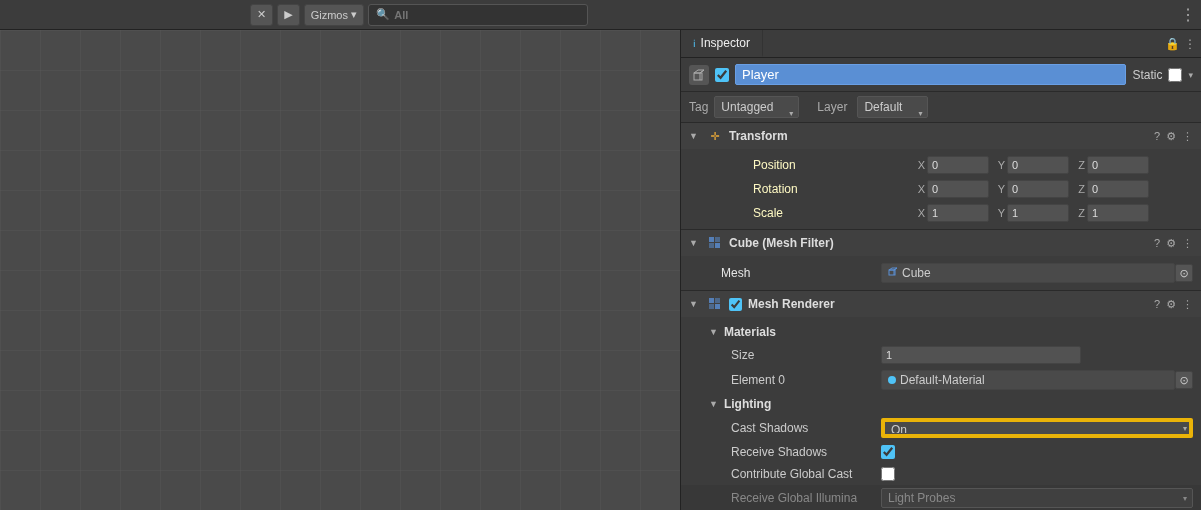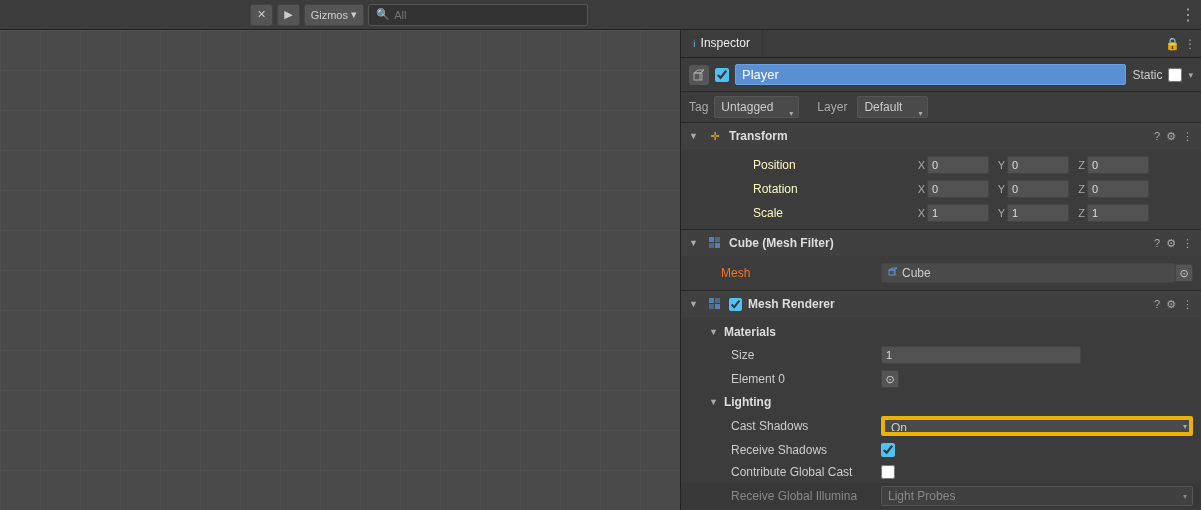--- a/index.html
+++ b/index.html
@@ -55,20 +55,21 @@
       align-items: center;
       gap: 4px;
     }
     .search-box input {
       background: transparent;
       border: none;
       outline: none;
       color: #ccc;
       font-size: 11px;
       width: 100%;
+      font-weight: bold;
     }
 
     
     .main-area {
       display: flex;
       flex: 1;
       overflow: hidden;
     }
 
     
@@ -328,21 +329,21 @@
 
     
     .mesh-field-row {
       display: flex;
       align-items: center;
       padding: 3px 8px 3px 40px;
       min-height: 22px;
     }
     .mesh-field-label {
       width: 160px;
-      color: #f97316;
+      color: #e5e5e5;
       font-size: 12px;
       flex-shrink: 0;
     }
     .mesh-field-value {
       flex: 1;
       background: #4a4a4a;
       border: 1px solid #444;
       color: #ccc;
       padding: 2px 6px;
       font-size: 12px;
@@ -796,20 +797,24 @@
             <span class="materials-title">Materials</span>
           </div>
 
           <div class="size-field-row">
             <span class="size-field-label">Size</span>
             <input type="text" class="size-input" value="1" style="">
           </div>
 
           <div class="element-field-row">
             <span class="element-field-label">Element 0</span>
+            <div class="element-field-value">
+              <span class="mat-dot"></span>
+              <span>Default-Material</span>
+            </div>
             <button class="element-pick-btn">⊙</button>
           </div>
 
           <div class="lighting-section-header">
             <span class="materials-collapse">▼</span>
             <span class="materials-title">Lighting</span>
           </div>
 
           <div class="shadow-field-row">
             <span class="shadow-label">Cast Shadows</span>

